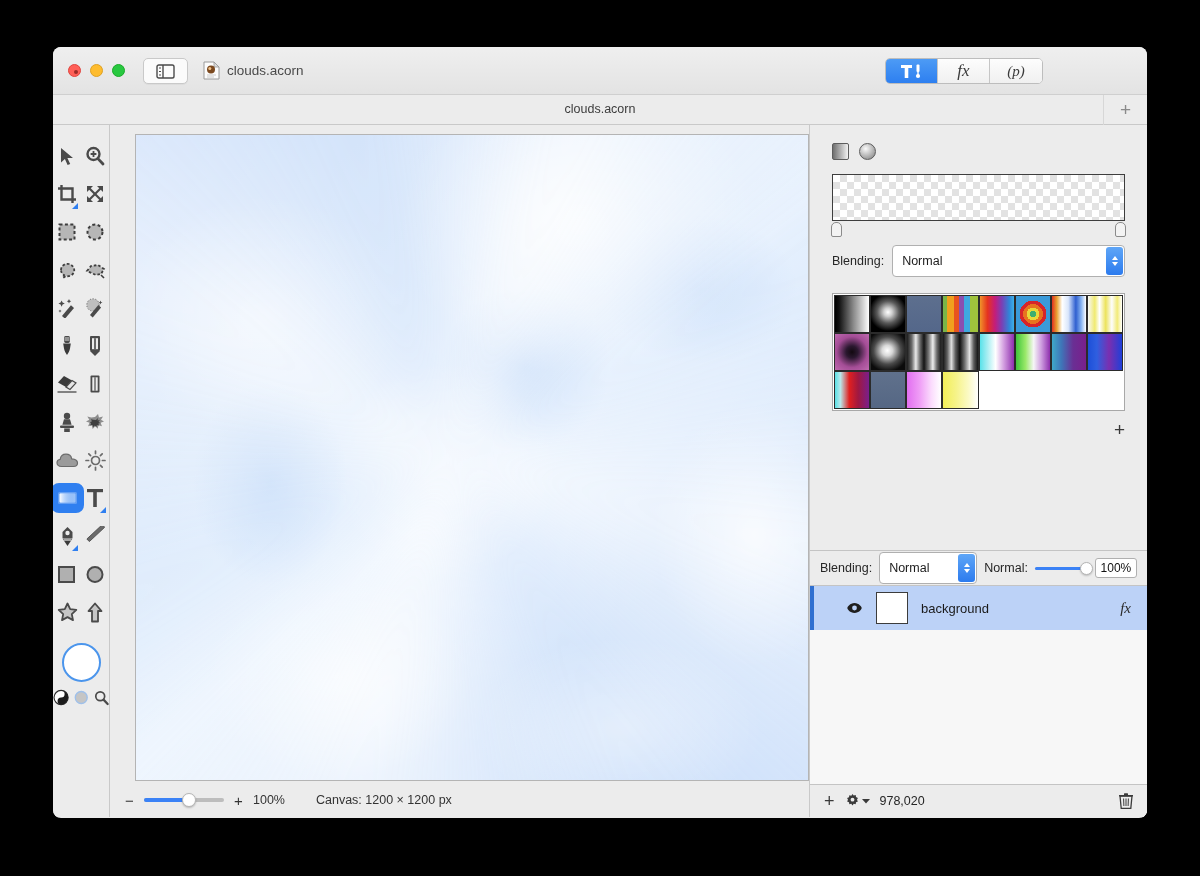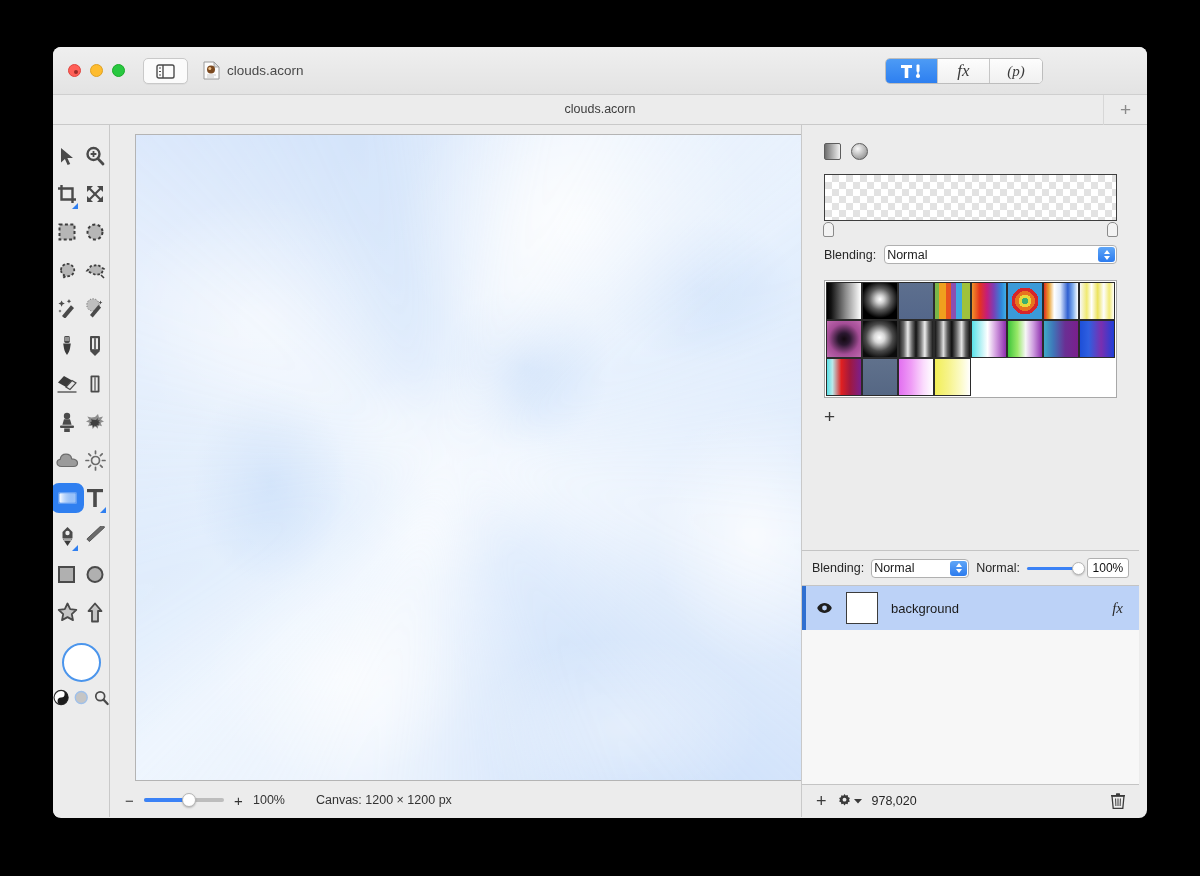--- a/index.html
+++ b/index.html
@@ -169,22 +169,22 @@
   #zoom-slider .knob {
     position: absolute; left: 38px; top: -5px;
     width: 14px; height: 14px; border-radius: 50%;
     background: #fff; border: 1px solid #b5b5b5;
     box-shadow: 0 1px 2px rgba(0,0,0,.22);
   }
   #canvas-size { margin-left: 22px; color: #333; }
 
   
   #inspector {
-    position: absolute; right: 8px; top: 0; width: 338px; height: 692px;
-    background: #ececec; border-left: 1px solid #c9c9c9;
+    position: absolute; right: 0; top: 0; width: 338px; height: 692px;
+    background: #ececec; border-left: 1px solid #c9c9c9; text-align: right;
   }
   #grad-panel { position: absolute; left: 0; top: 0; right: 0; height: 425px; padding: 18px 22px 0; }
 
   #grad-types { display: flex; gap: 10px; margin-bottom: 14px; }
   .gt { width: 17px; height: 17px; }
   .gt.sq {
     background: linear-gradient(90deg,#6f6f6f,#f2f2f2);
     border: 1.5px solid #5d5d5d; border-radius: 2px;
   }
   .gt.ci {
@@ -206,23 +206,23 @@
     position: absolute; top: 1px; width: 11px; height: 15px;
     background: #f3f3f3; border: 1px solid #8b8b8b;
     border-radius: 5px 5px 2px 2px;
   }
   .stop.left { left: -1px; }
   .stop.right { right: -1px; }
 
   #blend-row1 { display: flex; align-items: center; gap: 8px; margin-top: 4px; }
   .lbl { font-size: 12.5px; color: #262626; }
   .popup {
-    position: relative; flex: 1; height: 19px;
+    position: relative; flex: 1; height: 32px;
     background: #fff; border: 1px solid #b0b0b0; border-radius: 4px;
-    display: flex; align-items: center; padding-left: 2px;
+    display: flex; align-items: center; padding-left: 9px;
     font-size: 12.5px; color: #1c1c1c;
   }
   .popup .stepper {
     position: absolute; right: 1px; top: 1px; bottom: 1px; width: 17px;
     background: linear-gradient(#5fa6f7,#2c7bee);
     border-radius: 3px; display: flex; flex-direction: column;
     align-items: center; justify-content: center; gap: 2px;
   }
   .popup .stepper i {
     width: 0; height: 0; border-left: 3.5px solid transparent;
@@ -262,21 +262,21 @@
     width: 46px; height: 20px; background: #fff;
     border: 1px solid #b0b0b0; border-radius: 3px;
     display: flex; align-items: center; justify-content: center;
     font-size: 12px; color: #111;
   }
 
   #layer-row {
     position: relative; display: flex; align-items: center;
     height: 44px; background: #bcd2f7;
     border-left: 4px solid #2f6fd0;
-    padding-left: 10px; gap: 13px;
+    padding-left: 32px; gap: 13px;
   }
   #layer-thumb { width: 32px; height: 32px; background: #fff; border: 1.5px solid #3c3c3c; }
   #layer-name { font-size: 13px; color: #1a1a1a; }
   #layer-fx {
     position: absolute; right: 16px;
     font-family: "Liberation Serif", serif; font-style: italic;
     font-size: 15px; color: #2a2a2a;
   }
 
   #layer-footer {

